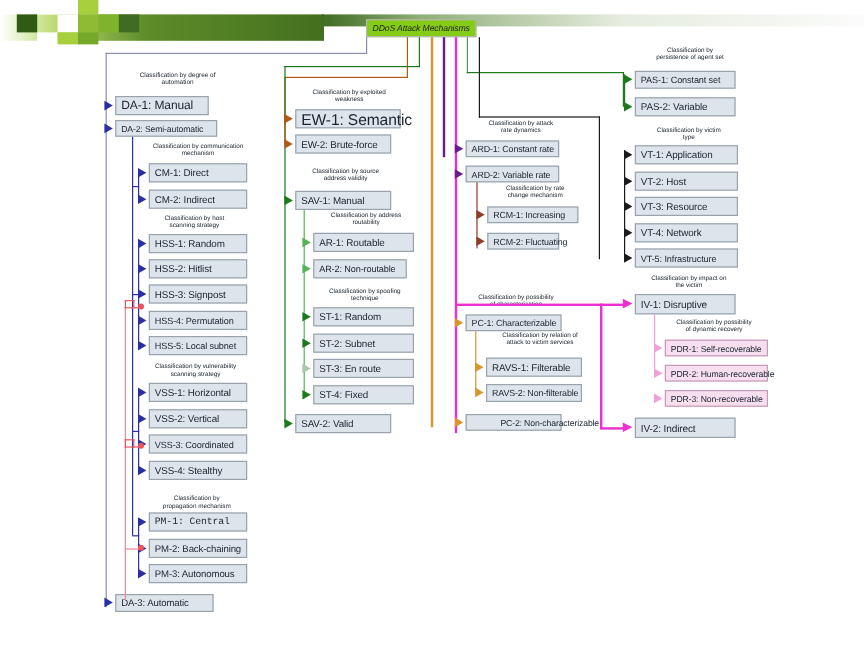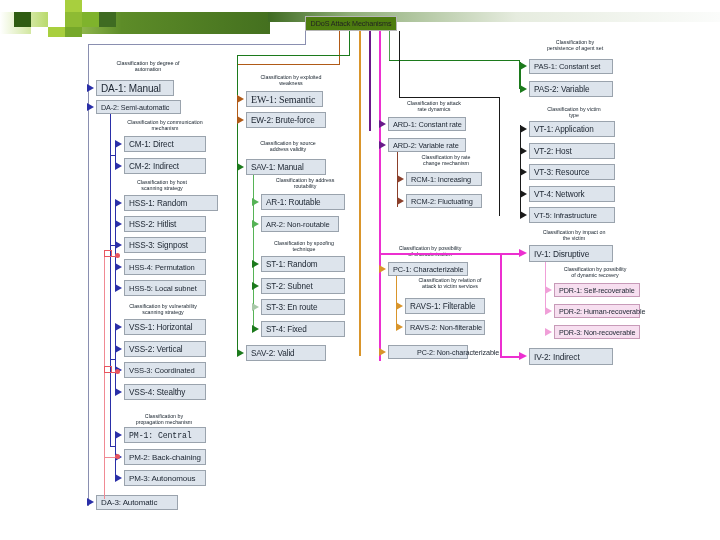--- a/index.html
+++ b/index.html
@@ -20,22 +20,22 @@
     border:1px solid #9aa3ad;
     color:#1b2430;
     box-sizing:border-box;
     display:flex;align-items:center;
     padding-left:4px;
     white-space:nowrap;
     letter-spacing:-0.1px;
   }
   .node.pinkbox{background:#f7dff0;border-color:#c79ab8;}
   .node.title{
-    background:#4d7c0f;border:1px solid #b6b6b6;color:#222;
-    justify-content:center;padding-left:0;
+    background:#84cc16;border:1px solid #b6b6b6;color:#222;
+    justify-content:center;padding-left:0;font-style:italic;
   }
   .cap{
     position:absolute;color:#15202b;text-align:center;line-height:1.15;
     white-space:pre-line;
   }
   .ln{position:absolute;}
   .arw{position:absolute;width:0;height:0;border-style:solid;}
 </style>
 </head>
 <body>
@@ -105,21 +105,21 @@
 mechanism</div>
   <div class="node" style="left:124px;top:136px;width:82px;height:16px;font-size:8.2px;">CM-1: Direct</div>
   <div class="arw" style="left:115px;top:140px;border-width:4px 0 4px 7px;border-color:transparent transparent transparent #2a2fa8;"></div>
   <div class="node" style="left:124px;top:158px;width:82px;height:16px;font-size:8.2px;">CM-2: Indirect</div>
   <div class="arw" style="left:115px;top:162px;border-width:4px 0 4px 7px;border-color:transparent transparent transparent #2a2fa8;"></div>
   <div class="ln" style="left:115px;top:144px;width:1.2px;height:22px;background:#2a2fa8;"></div>
   <div class="ln" style="left:110px;top:155px;width:6px;height:1.2px;background:#2a2fa8;"></div>
 
   <div class="cap" style="left:110px;top:179px;width:104px;font-size:5.3px;">Classification by host
 scanning strategy</div>
-  <div class="node" style="left:124px;top:195px;width:94px;height:16px;font-size:8.2px;">HSS-1: Random</div>
+  <div class="node" style="left:124px;top:195px;width:82px;height:16px;font-size:8.2px;">HSS-1: Random</div>
   <div class="arw" style="left:115px;top:199px;border-width:4px 0 4px 7px;border-color:transparent transparent transparent #2a2fa8;"></div>
   <div class="node" style="left:124px;top:216px;width:82px;height:16px;font-size:8.2px;">HSS-2: Hitlist</div>
   <div class="arw" style="left:115px;top:220px;border-width:4px 0 4px 7px;border-color:transparent transparent transparent #2a2fa8;"></div>
   <div class="node" style="left:124px;top:237px;width:82px;height:16px;font-size:8.2px;">HSS-3: Signpost</div>
   <div class="arw" style="left:115px;top:241px;border-width:4px 0 4px 7px;border-color:transparent transparent transparent #2a2fa8;"></div>
   <div class="node" style="left:124px;top:259px;width:82px;height:16px;font-size:7.6px;">HSS-4: Permutation</div>
   <div class="arw" style="left:115px;top:263px;border-width:4px 0 4px 7px;border-color:transparent transparent transparent #2a2fa8;"></div>
   <div class="node" style="left:124px;top:280px;width:82px;height:16px;font-size:7.6px;">HSS-5: Local subnet</div>
   <div class="arw" style="left:115px;top:284px;border-width:4px 0 4px 7px;border-color:transparent transparent transparent #2a2fa8;"></div>
   <div class="ln" style="left:115px;top:203px;width:1.2px;height:85px;background:#2a2fa8;"></div>
@@ -156,21 +156,21 @@
   <div class="arw" style="left:115px;top:453px;border-width:4px 0 4px 7px;border-color:transparent transparent transparent #2a2fa8;"></div>
   <div class="node" style="left:124px;top:470px;width:82px;height:16px;font-size:8px;">PM-3: Autonomous</div>
   <div class="arw" style="left:115px;top:474px;border-width:4px 0 4px 7px;border-color:transparent transparent transparent #2a2fa8;"></div>
   <div class="ln" style="left:115px;top:435px;width:1.2px;height:43px;background:#2a2fa8;"></div>
   <div class="ln" style="left:110px;top:446px;width:6px;height:1.2px;background:#2a2fa8;"></div>
   <div class="ln" style="left:104px;top:457px;width:14px;height:1.2px;background:#f08a94;"></div>
   <div class="ln" style="left:115px;top:454px;width:5px;height:5px;border-radius:50%;background:#e8555f;"></div>
 
   <div class="cap" style="left:236px;top:74px;width:110px;font-size:5.3px;">Classification by exploited
 weakness</div>
-  <div class="node" style="left:246px;top:91px;width:77px;height:16px;font-size:10px;font-family:Liberation Serif, serif;">EW-1: Semantic</div>
+  <div class="node" style="left:246px;top:91px;width:88px;height:16px;font-size:13px;">EW-1: Semantic</div>
   <div class="arw" style="left:237px;top:95px;border-width:4px 0 4px 7px;border-color:transparent transparent transparent #b05a17;"></div>
   <div class="node" style="left:246px;top:112px;width:80px;height:16px;font-size:8.2px;">EW-2: Brute-force</div>
   <div class="arw" style="left:237px;top:116px;border-width:4px 0 4px 7px;border-color:transparent transparent transparent #b05a17;"></div>
   <div class="ln" style="left:237px;top:95px;width:1.4px;height:25px;background:#b05a17;"></div>
 
   <div class="cap" style="left:236px;top:140px;width:104px;font-size:5.3px;">Classification by source
 address validity</div>
   <div class="node" style="left:246px;top:159px;width:80px;height:16px;font-size:8.2px;">SAV-1: Manual</div>
   <div class="arw" style="left:237px;top:163px;border-width:4px 0 4px 7px;border-color:transparent transparent transparent #1c7a1c;"></div>
   <div class="node" style="left:246px;top:345px;width:80px;height:16px;font-size:8.2px;">SAV-2: Valid</div>
@@ -201,21 +201,21 @@
   <div class="node" style="left:388px;top:117px;width:78px;height:14px;font-size:7.4px;">ARD-1: Constant rate</div>
   <div class="arw" style="left:379px;top:120px;border-width:4px 0 4px 7px;border-color:transparent transparent transparent #6a1a8a;"></div>
   <div class="node" style="left:388px;top:138px;width:78px;height:14px;font-size:7.4px;">ARD-2: Variable rate</div>
   <div class="arw" style="left:379px;top:141px;border-width:4px 0 4px 7px;border-color:transparent transparent transparent #6a1a8a;"></div>
 
   <div class="ln" style="left:397px;top:152px;width:1.2px;height:55px;background:#8b3f2a;"></div>
   <div class="cap" style="left:396px;top:154px;width:100px;font-size:5.3px;">Classification by rate
 change mechanism</div>
   <div class="node" style="left:406px;top:172px;width:76px;height:14px;font-size:7.4px;">RCM-1: Increasing</div>
   <div class="arw" style="left:397px;top:175px;border-width:4px 0 4px 7px;border-color:transparent transparent transparent #8b3f2a;"></div>
-  <div class="node" style="left:406px;top:194px;width:76px;height:14px;font-size:7.4px;">RCM-2: Fluctuating</div>
+  <div class="node" style="left:406px;top:194px;width:60px;height:14px;font-size:7.4px;">RCM-2: Fluctuating</div>
   <div class="arw" style="left:397px;top:197px;border-width:4px 0 4px 7px;border-color:transparent transparent transparent #8b3f2a;"></div>
 
   <div class="cap" style="left:374px;top:245px;width:112px;font-size:5.3px;">Classification by possibility
 of characterization</div>
   <div class="node" style="left:388px;top:262px;width:80px;height:14px;font-size:7.4px;">PC-1: Characterizable</div>
   <div class="arw" style="left:379px;top:265px;border-width:4px 0 4px 7px;border-color:transparent transparent transparent #d9952b;"></div>
   <div class="node" style="left:388px;top:345px;width:80px;height:14px;font-size:7.2px;padding-left:28px;">PC-2: Non-characterizable</div>
   <div class="arw" style="left:379px;top:348px;border-width:4px 0 4px 7px;border-color:transparent transparent transparent #d9952b;"></div>
 
   <div class="ln" style="left:396px;top:276px;width:1.2px;height:49px;background:#d9952b;"></div>

